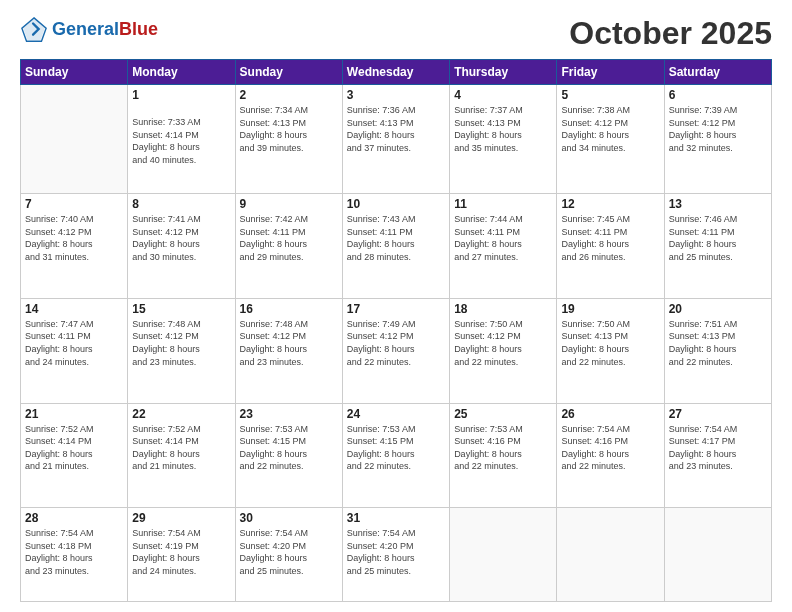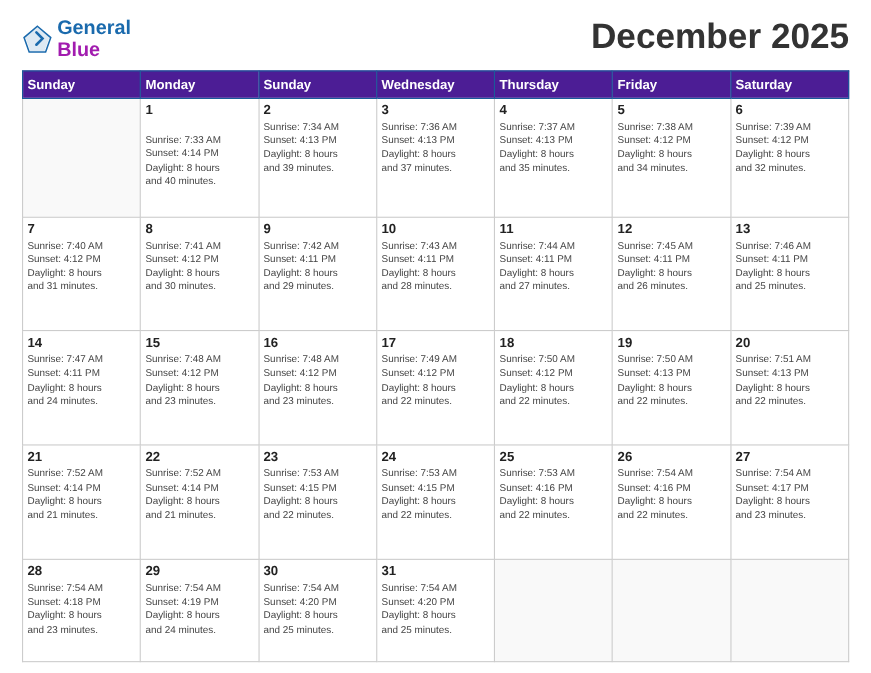--- a/index.html
+++ b/index.html
@@ -102,27 +102,27 @@
 <body>
 
 <div class="page">
   <div class="header">
     <div class="logo">
       <svg class="logo-icon" viewBox="0 0 30 30">
         <polygon points="15,3 27,12 22,26 8,26 3,12" fill="#1a6aad" opacity="0.15"></polygon>
         <polygon points="15,2 28,13 23,27 7,27 2,13" fill="none" stroke="#1a6aad" stroke-width="1.5"></polygon>
         <path d="M14 8 L20 14 L14 20" fill="none" stroke="#1a6aad" stroke-width="2.5" stroke-linecap="round"></path>
       </svg>
-      <div style="display:flex;flex-direction:column;line-height:1.1;">
+      <div style="display:flex;flex-direction:row;line-height:1.1;">
         <span class="logo-text"><span>General</span></span>
-        <span class="logo-text" style="color:#a21caf;">Blue</span>
+        <span class="logo-text" style="color:#b91c1c;">Blue</span>
       </div>
     </div>
     <div class="title-block">
-      <div class="month-title">December 2025</div>
+      <div class="month-title">October 2025</div>
     </div>
   </div>
 
   <table class="calendar">
     <thead>
       <tr id="weekday-header">
           <th>Sunday</th>
           <th>Monday</th>
           <th>Sunday</th>
           <th>Wednesday</th>

